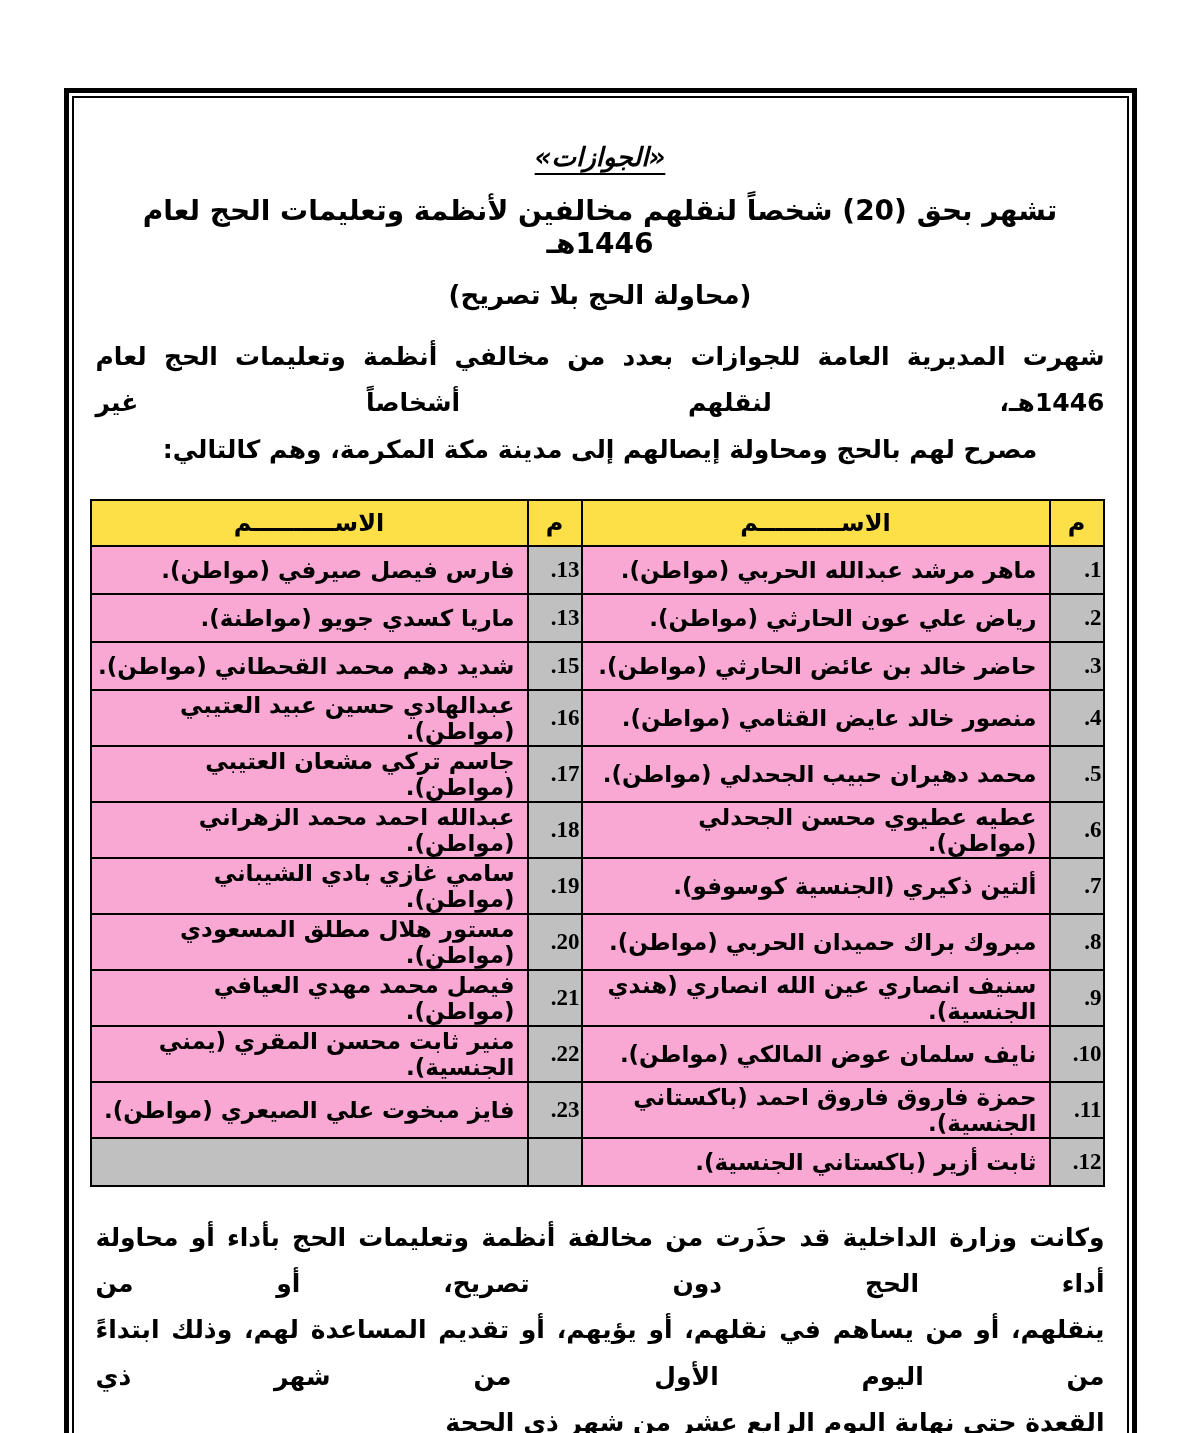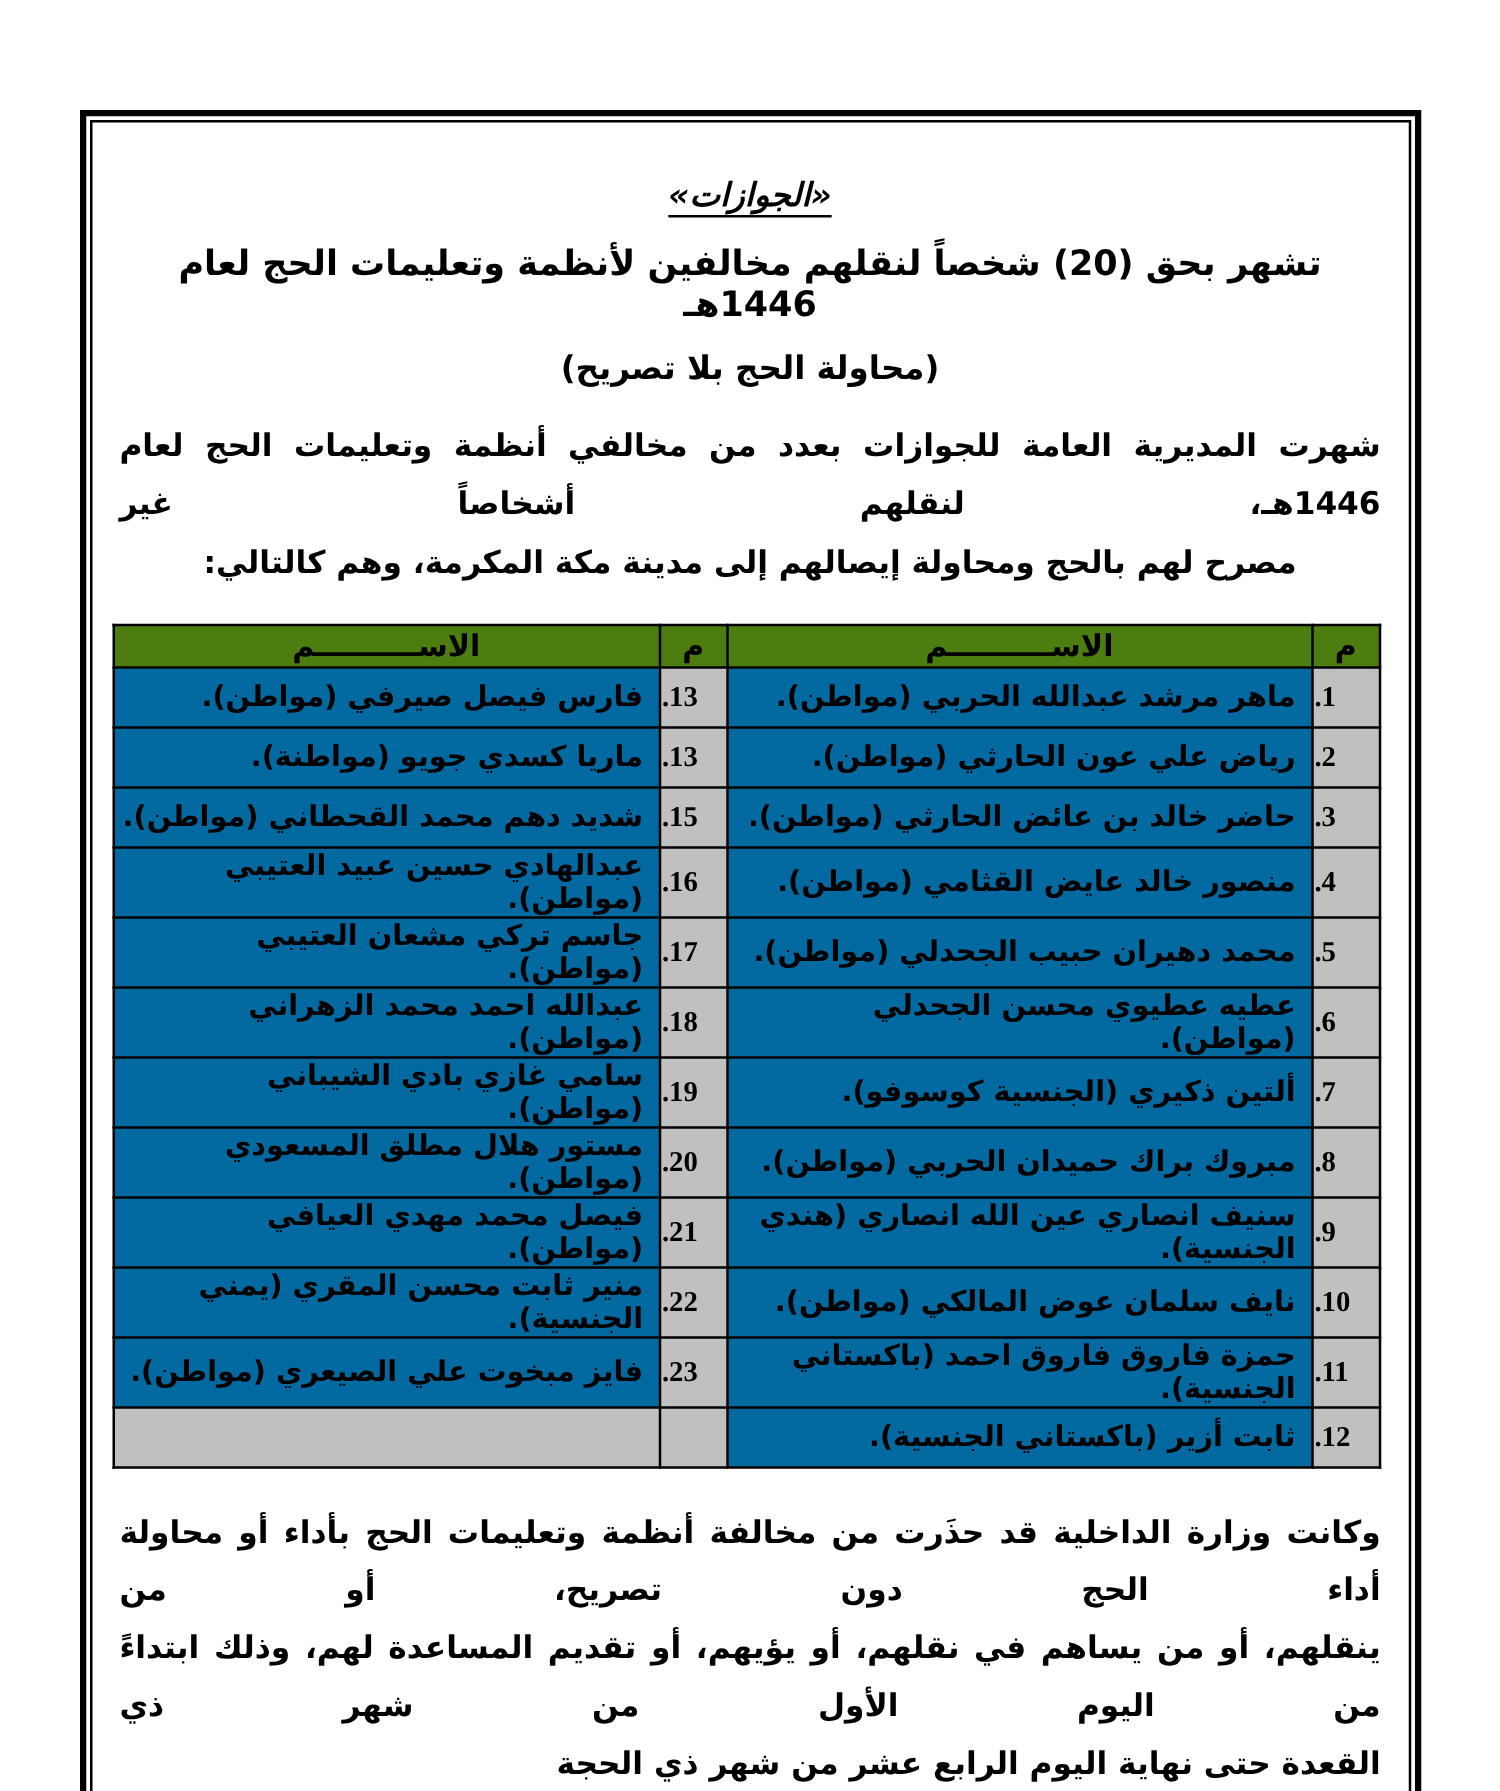--- a/index.html
+++ b/index.html
@@ -75,43 +75,43 @@
     table-layout: fixed;
     margin: 26px 0 0 0;
   }
   table.violators th,
   table.violators td {
     border: 2px solid #000;
     box-sizing: border-box;
     vertical-align: middle;
   }
   table.violators th {
-    background: #4d7c0f;
-    height: 34px;
+    background: #fde047;
+    height: 46px;
     font-size: 24px;
     text-align: center;
   }
   table.violators td {
     height: 48px;
     font-size: 23px;
   }
   td.no, th.no {
-    text-align: left;
+    text-align: right;
     background: #c0c0c0;
   }
   td.no {
     font-family: "Liberation Serif", serif;
     font-weight: bold;
     font-size: 23px;
   }
   td.name {
     text-align: right;
     padding-right: 12px;
     padding-left: 6px;
-    background: #0369a1;
+    background: #f9a8d4;
   }
   td.empty {
     background: #c0c0c0;
   }
   .footer {
     margin-top: 28px;
   }
 </style>
 </head>
 <body>

